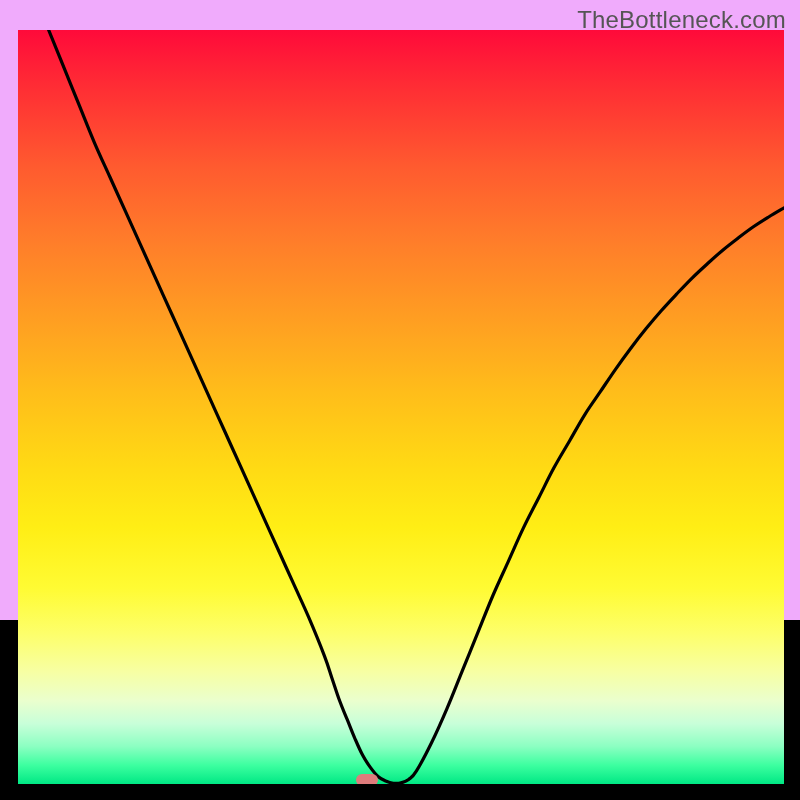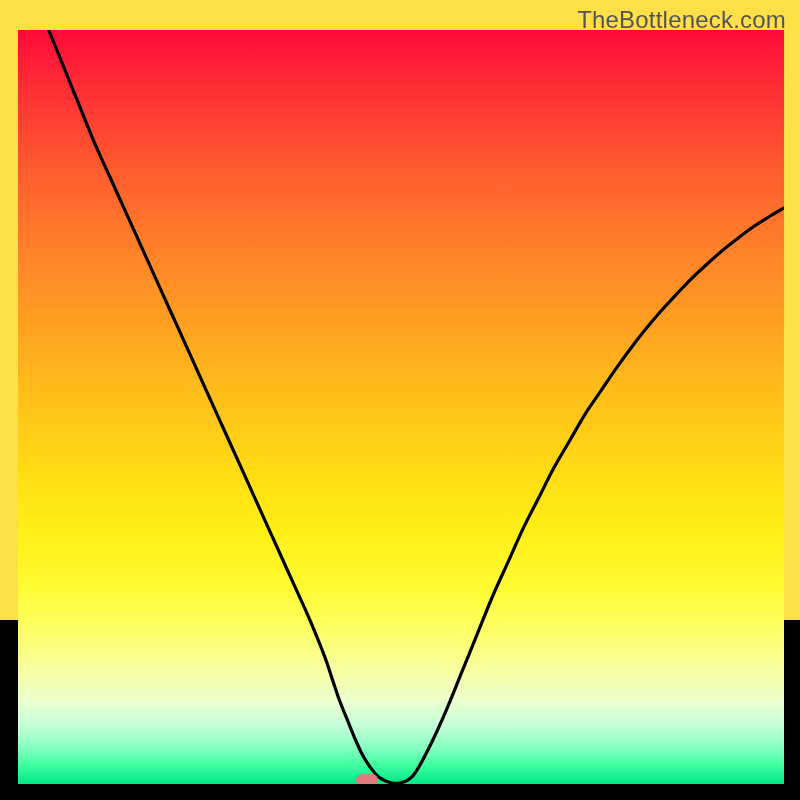--- a/index.html
+++ b/index.html
@@ -1,20 +1,20 @@
 <!DOCTYPE html>
 <html><head>
 <meta charset="utf-8">
 <style>
   * { margin: 0; padding: 0; box-sizing: border-box; }
   html, body { width: 800px; height: 800px; overflow: hidden; background: #000; }
   .frame {
     width: 800px;
     height: 620px;
-    background: #fde047;
+    background: #f0abfc;
     position: relative;
   }
   .watermark {
     position: absolute;
     top: 6px;
     right: 14px;
     font-family: Arial, Helvetica, sans-serif;
     font-size: 24px;
     color: #555;
     letter-spacing: 0.2px;

